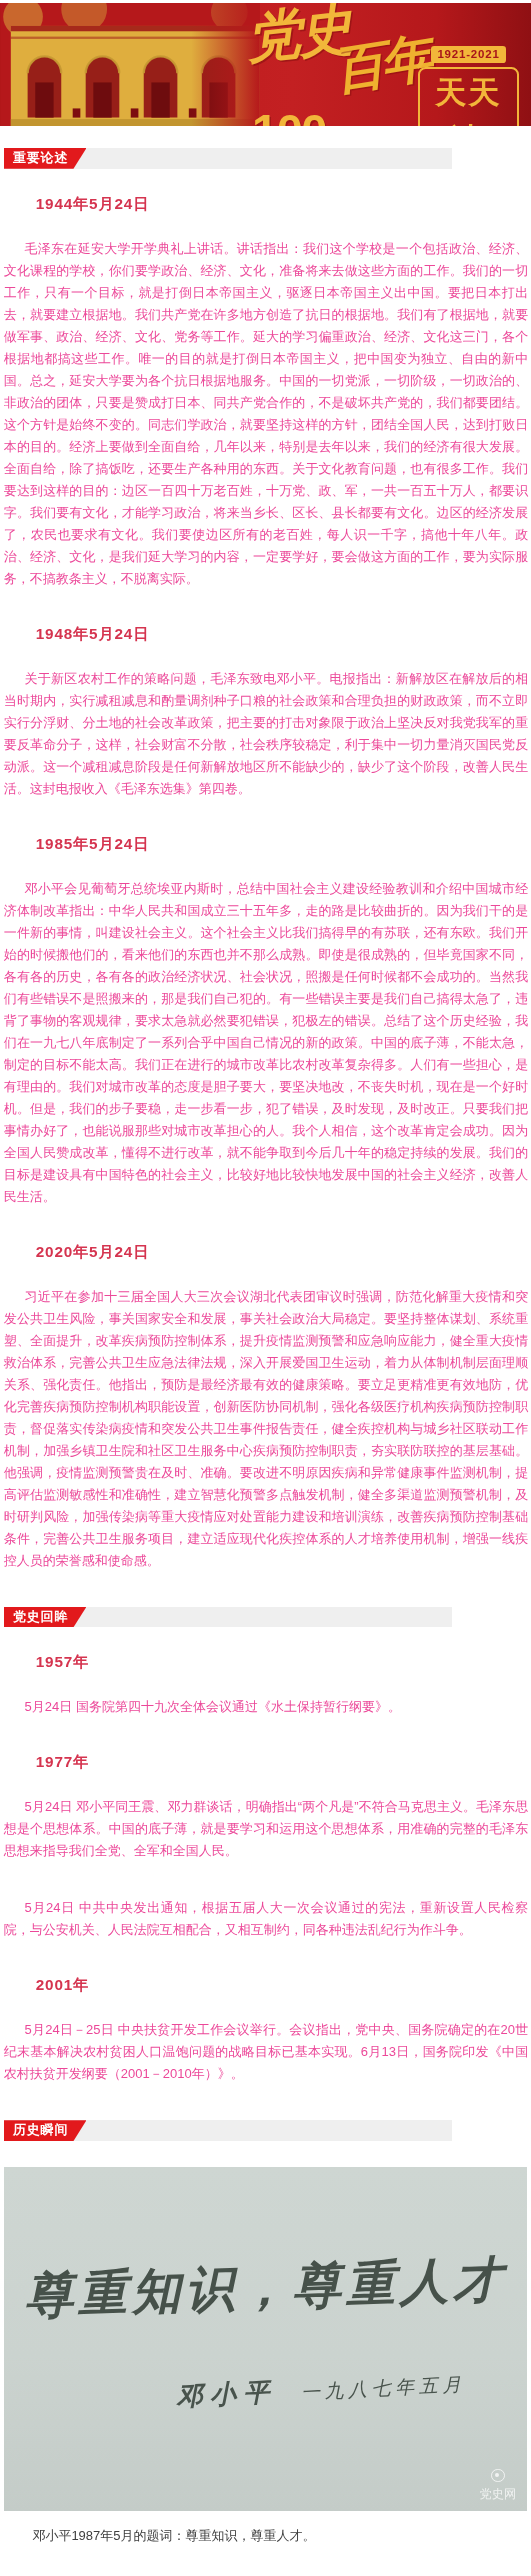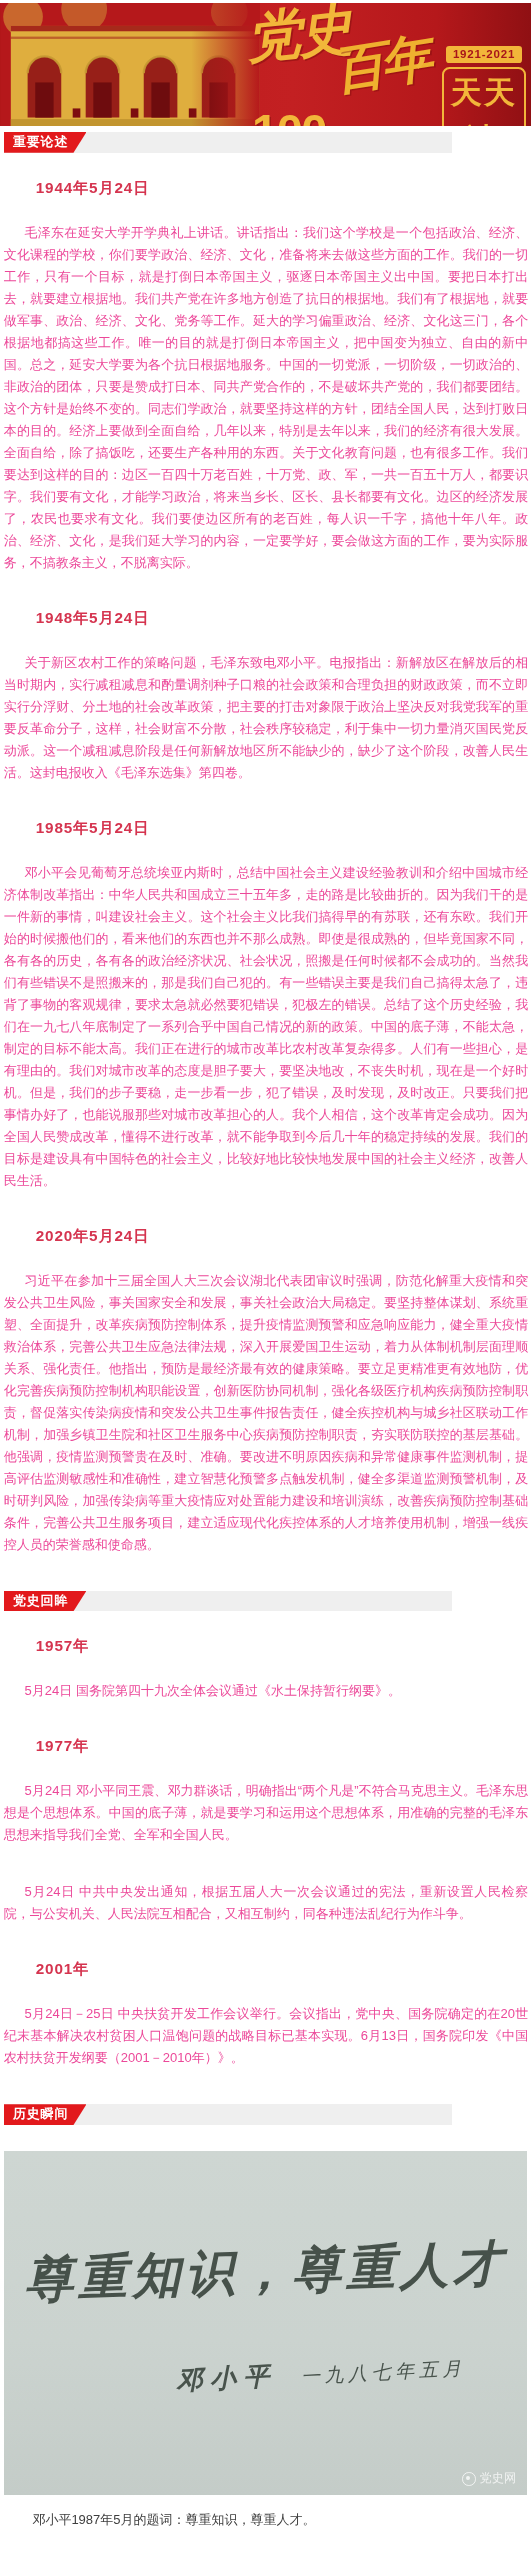--- a/index.html
+++ b/index.html
@@ -23,34 +23,34 @@
   .brand-100 .years { font-size:10.7px; font-weight:bold; letter-spacing:0; margin-left:1.5px; }
   .brand-bainian {
     position:absolute; left:333px; top:35px; color:#efb12f; font-weight:bold;
     font-size:52px; line-height:52px; font-style:italic; font-family:"DejaVu Serif", serif;
     transform:rotate(-9deg); letter-spacing:-4.6px; text-shadow:1.5px 1.5px 0 rgba(120,10,10,.4);
   }
   .brand-mark {
     position:absolute; left:414px; top:50px; color:#f2b63a; font-weight:bold;
     font-size:41px; line-height:41px; font-family:"DejaVu Serif", serif;
   }
-  .badge { position:absolute; right:6px; top:43px; width:84px; text-align:center; }
+  .badge { position:absolute; right:13px; top:43px; width:101px; text-align:center; }
   .badge .chip {
     display:inline-block; background:#f2b63a; color:#a8151a; font-weight:bold;
     font-size:11.5px; line-height:15.3px; padding:0.8px 6.9px; border-radius:3.1px; letter-spacing:0.8px;
   }
   .badge .box {
     margin-top:3.8px; border:2.3px solid #f2b63a; border-radius:7.6px; color:#f2b63a;
     font-size:31px; font-weight:bold; line-height:47px; letter-spacing:2.3px;
   }
 
   
   .content { padding:0 3.8px; }
   .section-bar {
-    height:20.6px; width:448px; background:#efefef; margin:6px 0 26px; position:relative;
+    height:20.6px; width:448px; background:#efefef; margin:22px 0 26px; position:relative;
   }
   .section-tag {
     display:inline-block; height:20.6px; line-height:20.6px; padding:0 18.3px 0 9.2px;
     background:#e2191c; color:#ffffff; font-size:13px; font-weight:bold; letter-spacing:0.8px;
     clip-path:polygon(0 0, 100% 0, calc(100% - 13px) 100%, 0 100%);
   }
   .entry-date {
     margin:16px 0 0 32px; color:#d5344f; font-size:15.3px; line-height:17px;
     font-weight:bold; letter-spacing:0.8px;
   }
@@ -71,21 +71,21 @@
     opacity:.92;
   }
   .signature {
     position:absolute; right:61px; top:205px; color:#3b463f; font-style:italic;
     font-family:"DejaVu Serif", serif; transform:rotate(-3deg); opacity:.9;
   }
   .signature .sig-name { font-size:26px; font-weight:bold; letter-spacing:7.6px; }
   .signature .sig-date { font-size:19px; margin-left:20px; letter-spacing:4.6px; }
   .watermark {
     position:absolute; right:10.7px; bottom:7.6px; color:rgba(255,255,255,.75);
-    font-size:12.2px; display:flex; align-items:center; gap:3.8px;
+    font-size:12.2px; display:flex; align-items:center; gap:3.8px;flex-direction:column;
   }
   .wm-icon {
     width:11.5px; height:11.5px; border:1.5px solid rgba(255,255,255,.75); border-radius:50%;
     display:inline-block; position:relative;
   }
   .wm-icon::after {
     content:""; position:absolute; left:3.1px; top:3.1px; width:3.8px; height:3.8px;
     background:rgba(255,255,255,.75); border-radius:50%;
   }
   .caption {

